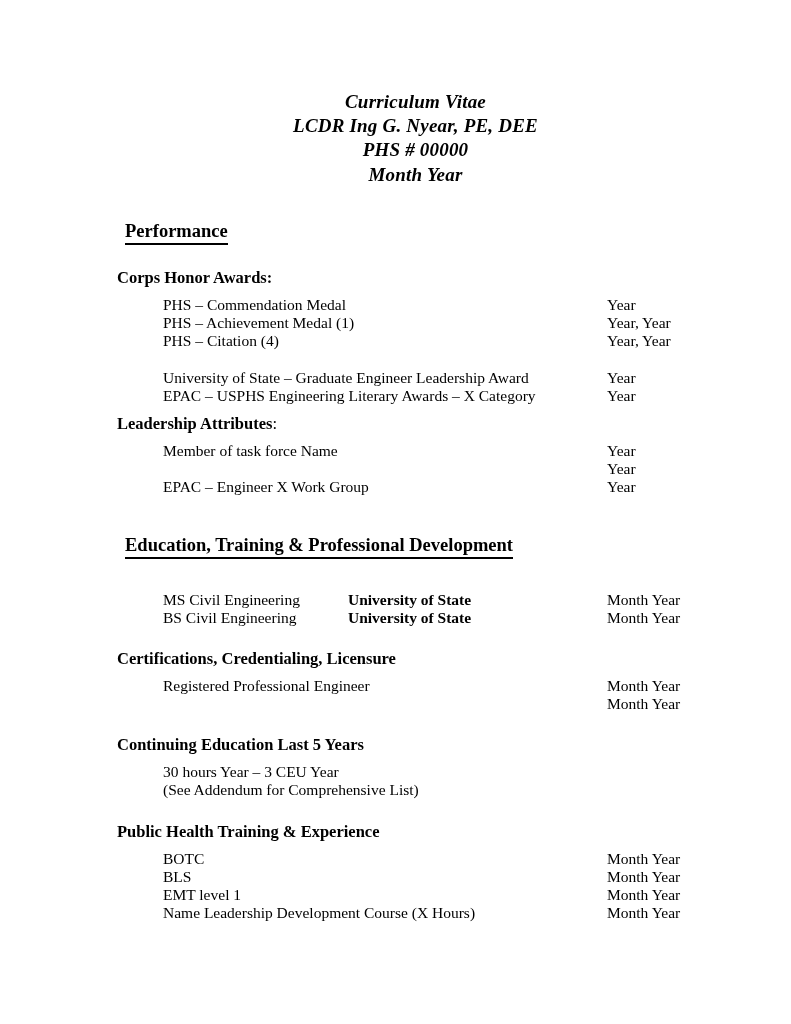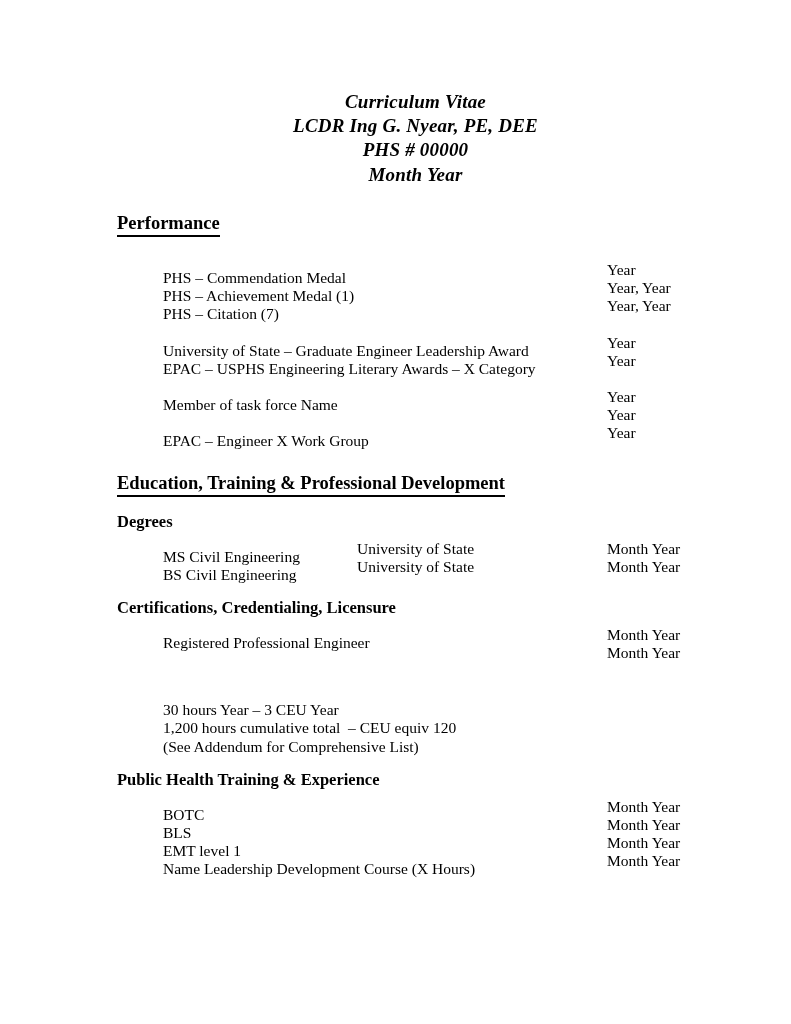--- a/index.html
+++ b/index.html
@@ -45,21 +45,21 @@
     left: 117px;
     top: 212px;
     width: 620px;
   }
 
   
   .section-heading {
     font-weight: bold;
     font-size: 18.5px;
     line-height: 22px;
-    margin: 0;
+    margin: 8px;
     padding: 0;
     display: block;
   }
   .section-heading .hd-text {
     display: inline-block;
     border-bottom: 2px solid #000;
     padding-bottom: 1px;
     white-space: pre;
   }
 
@@ -79,28 +79,29 @@
   .row {
     position: relative;
     font-size: 15.5px;
     line-height: 18.2px;
     height: 18.2px;
     white-space: pre;
   }
   .row .c1 {
     position: absolute;
     left: 46px;
-    top: 8px;
+    top: 0;
     white-space: pre;
   }
   .row .c2 {
     position: absolute;
-    left: 240px;
+    left: 231px;
     top: 0;
     white-space: pre;
+    font-weight: bold;
   }
   .row .c3 {
     position: absolute;
     left: 490px;
     top: 0;
     white-space: pre;
   }
   .row.italic .c1 {
   }
 
@@ -117,49 +118,50 @@
   <div class="title-block">
     <div class="title-line">Curriculum Vitae</div>
     <div class="title-line">LCDR Ing G. Nyear, PE, DEE</div>
     <div class="title-line">PHS # 00000</div>
     <div class="title-line">Month Year</div>
   </div>
 
   <div class="content" id="content-root">
       <div class="section-heading"><span class="hd-text">Performance</span></div>
       <div class="gap-md"></div>
+      <div class="sub-heading"><span>Corps Honor Awards:</span></div>
       <div class="gap-sm"></div>
       <div class="row"><span class="c1">PHS – Commendation Medal</span><span class="c3">Year</span></div>
       <div class="row"><span class="c1">PHS – Achievement Medal (1)</span><span class="c3">Year, Year</span></div>
-      <div class="row"><span class="c1">PHS – Citation (7)</span><span class="c3">Year, Year</span></div>
+      <div class="row"><span class="c1">PHS – Citation (4)</span><span class="c3">Year, Year</span></div>
       <div class="gap-sm"></div>
       <div class="gap-sm"></div>
       <div class="row"><span class="c1">University of State – Graduate Engineer Leadership Award</span><span class="c3">Year</span></div>
       <div class="row"><span class="c1">EPAC – USPHS Engineering Literary Awards – X Category</span><span class="c3">Year</span></div>
       <div class="gap-sm"></div>
+      <div class="sub-heading"><span>Leadership Attributes</span><span class="thin-colon">:</span></div>
       <div class="gap-sm"></div>
       <div class="row"><span class="c1">Member of task force Name</span><span class="c3">Year</span></div>
       <div class="row"><span class="c3">Year</span></div>
       <div class="row"><span class="c1">EPAC – Engineer X Work Group</span><span class="c3">Year</span></div>
       <div class="gap-xl"></div>
       <div class="section-heading"><span class="hd-text">Education, Training &amp; Professional Development</span></div>
       <div class="gap-md"></div>
-      <div class="sub-heading"><span>Degrees</span></div>
       <div class="gap-sm"></div>
       <div class="row"><span class="c1">MS Civil Engineering</span><span class="c2">University of State</span><span class="c3">Month Year</span></div>
       <div class="row"><span class="c1">BS Civil Engineering</span><span class="c2">University of State</span><span class="c3">Month Year</span></div>
       <div class="gap-lg"></div>
       <div class="sub-heading"><span>Certifications, Credentialing, Licensure</span></div>
       <div class="gap-sm"></div>
       <div class="row"><span class="c1">Registered Professional Engineer</span><span class="c3">Month Year</span></div>
       <div class="row"><span class="c3">Month Year</span></div>
       <div class="gap-lg"></div>
+      <div class="sub-heading"><span>Continuing Education Last 5 Years</span></div>
       <div class="gap-sm"></div>
       <div class="row"><span class="c1">30 hours Year – 3 CEU Year</span></div>
-      <div class="row"><span class="c1">1,200 hours cumulative total  – CEU equiv 120</span></div>
       <div class="row italic"><span class="c1">(See Addendum for Comprehensive List)</span></div>
       <div class="gap-lg"></div>
       <div class="sub-heading"><span>Public Health Training &amp; Experience</span></div>
       <div class="gap-sm"></div>
       <div class="row"><span class="c1">BOTC</span><span class="c3">Month Year</span></div>
       <div class="row"><span class="c1">BLS</span><span class="c3">Month Year</span></div>
       <div class="row"><span class="c1">EMT level 1</span><span class="c3">Month Year</span></div>
       <div class="row"><span class="c1">Name Leadership Development Course (X Hours)</span><span class="c3">Month Year</span></div>
     </div>
 

